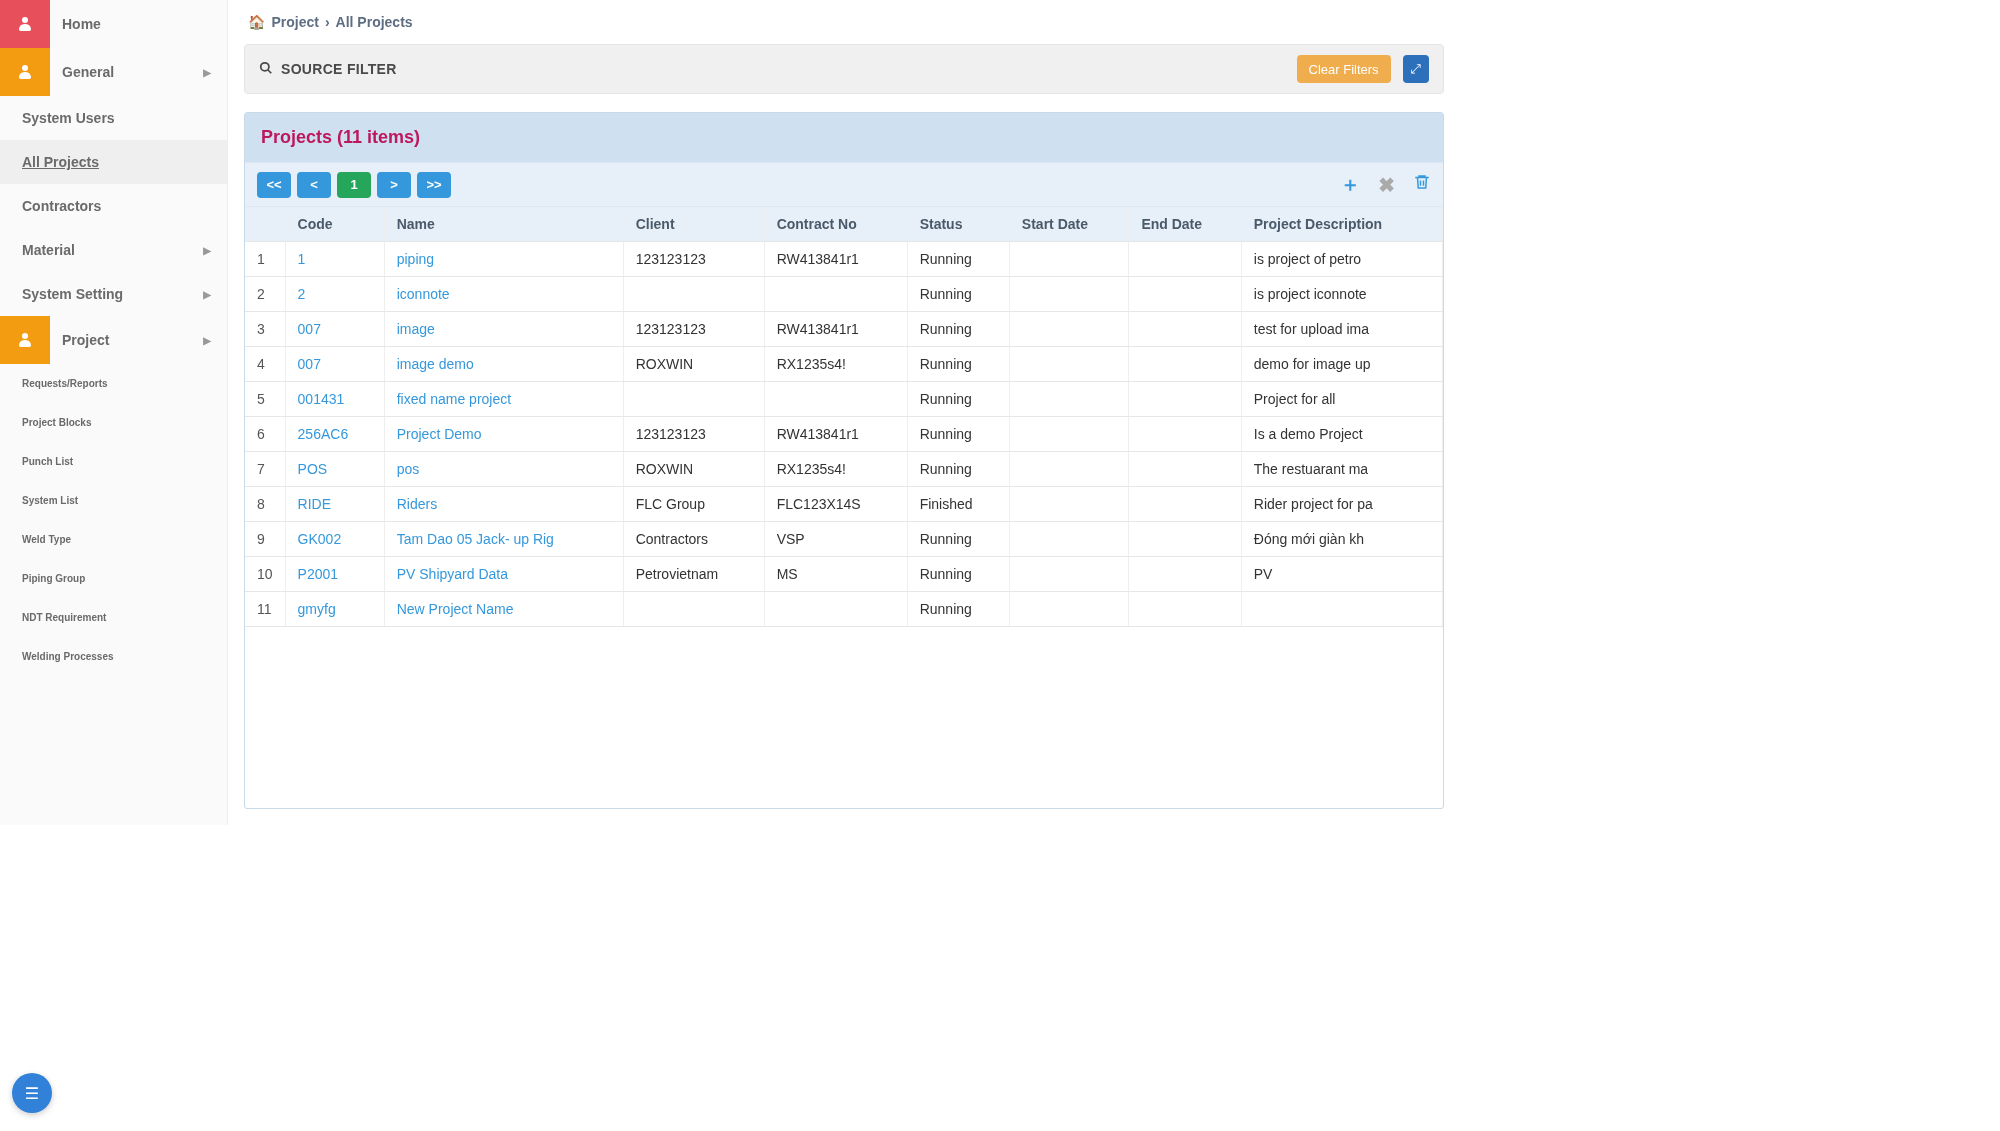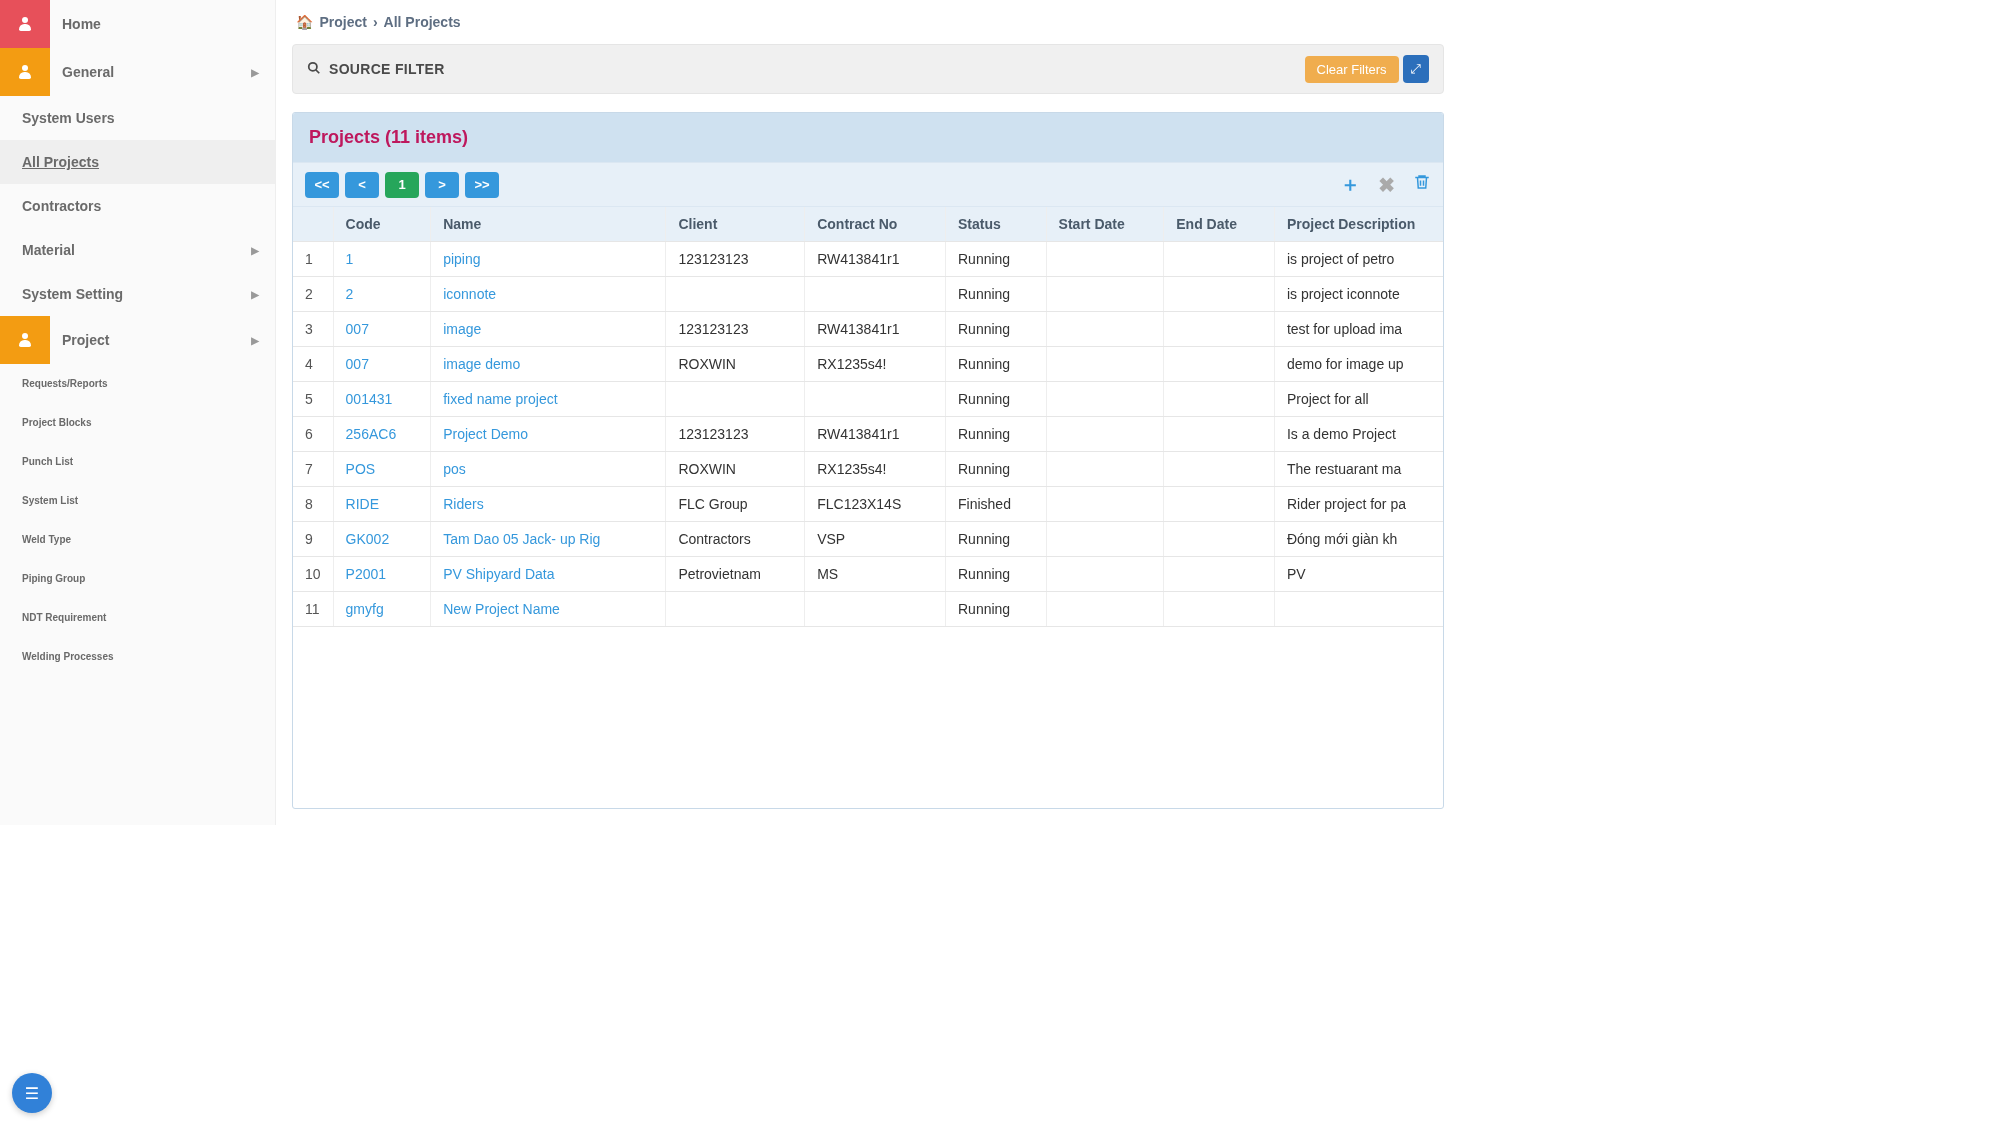--- a/index.html
+++ b/index.html
@@ -9,21 +9,21 @@
   color: #333;
   background: #fff;
   display: flex;
   height: 825px;
   width: 1460px;
   overflow: hidden;
 }
 
 
 .sidebar {
-  width: 276px;
+  width: 228px;
   background: #fafafa;
   border-right: 1px solid #eee;
   overflow-y: auto;
   flex-shrink: 0;
 }
 .side-item {
   display: flex;
   align-items: center;
   height: 48px;
   padding: 0 16px;
@@ -90,21 +90,21 @@
   padding: 10px 14px;
   display: flex;
   align-items: center;
   margin-bottom: 18px;
 }
 .filter-bar .label {
   font-weight: 700;
   color: #4a4a4a;
   letter-spacing: .3px;
 }
-.filter-bar .actions { margin-left: auto; display: flex; gap: 4px; align-items: center; }
+.filter-bar .actions { margin-left: auto; display: flex; gap: 12px; }
 .btn {
   border: none;
   border-radius: 4px;
   padding: 6px 12px;
   font-size: 13px;
   font-weight: 500;
   cursor: pointer;
   color: #fff;
 }
 .btn.warn { background: #f0ad4e; }

